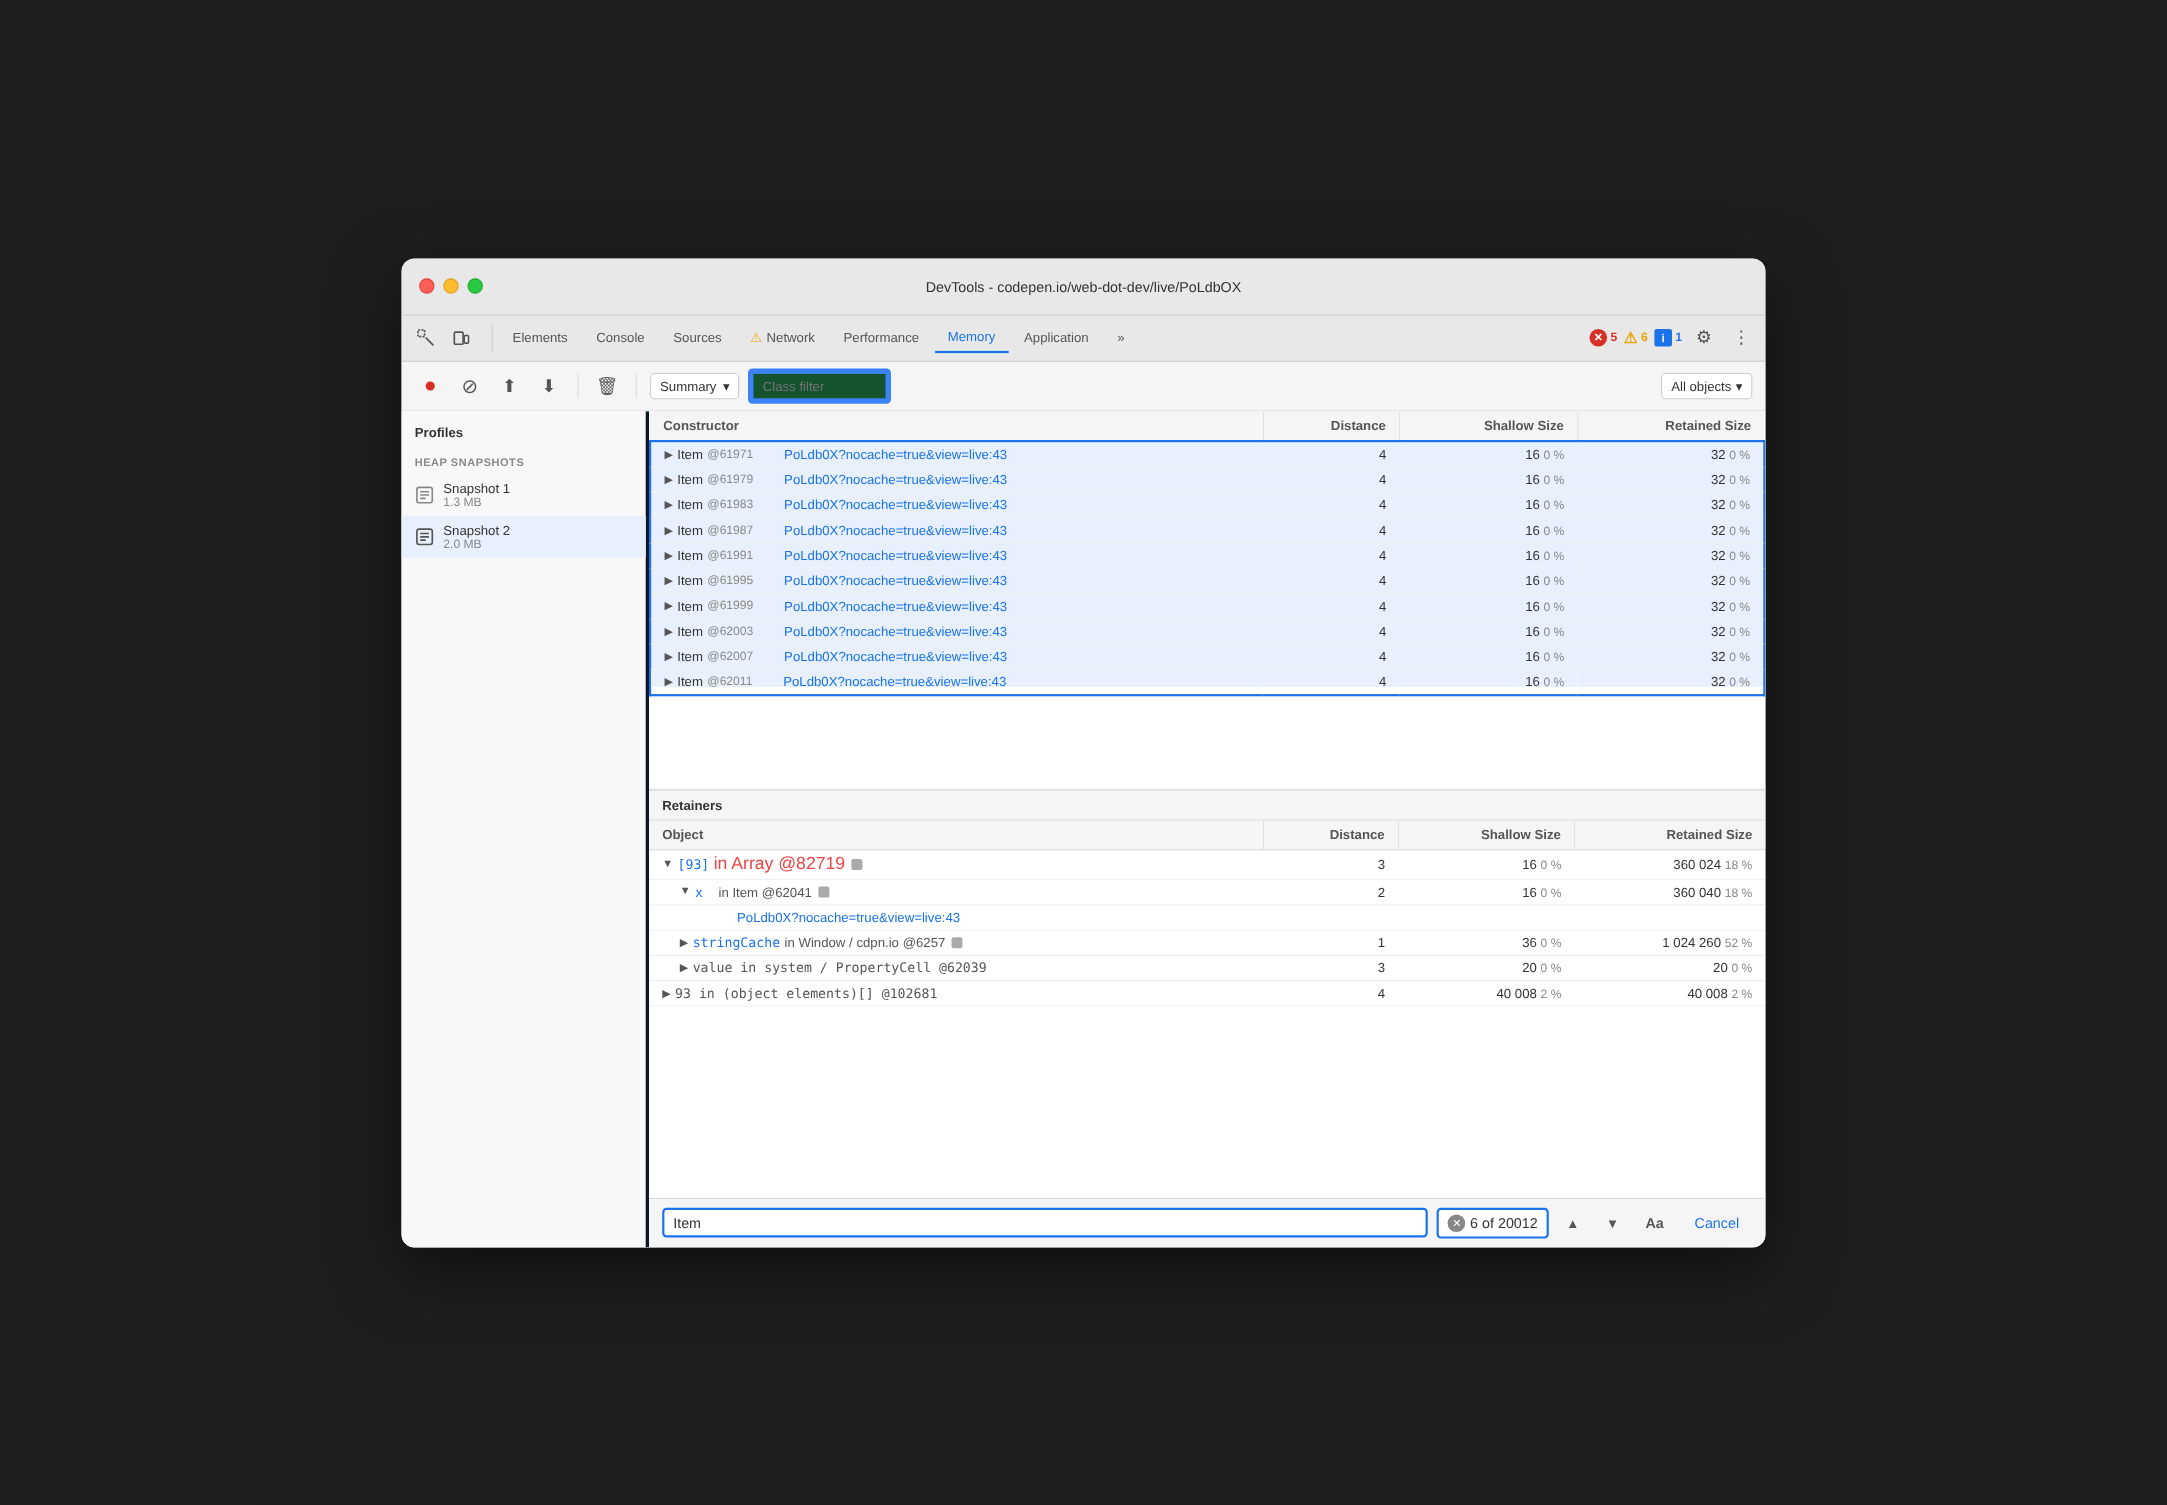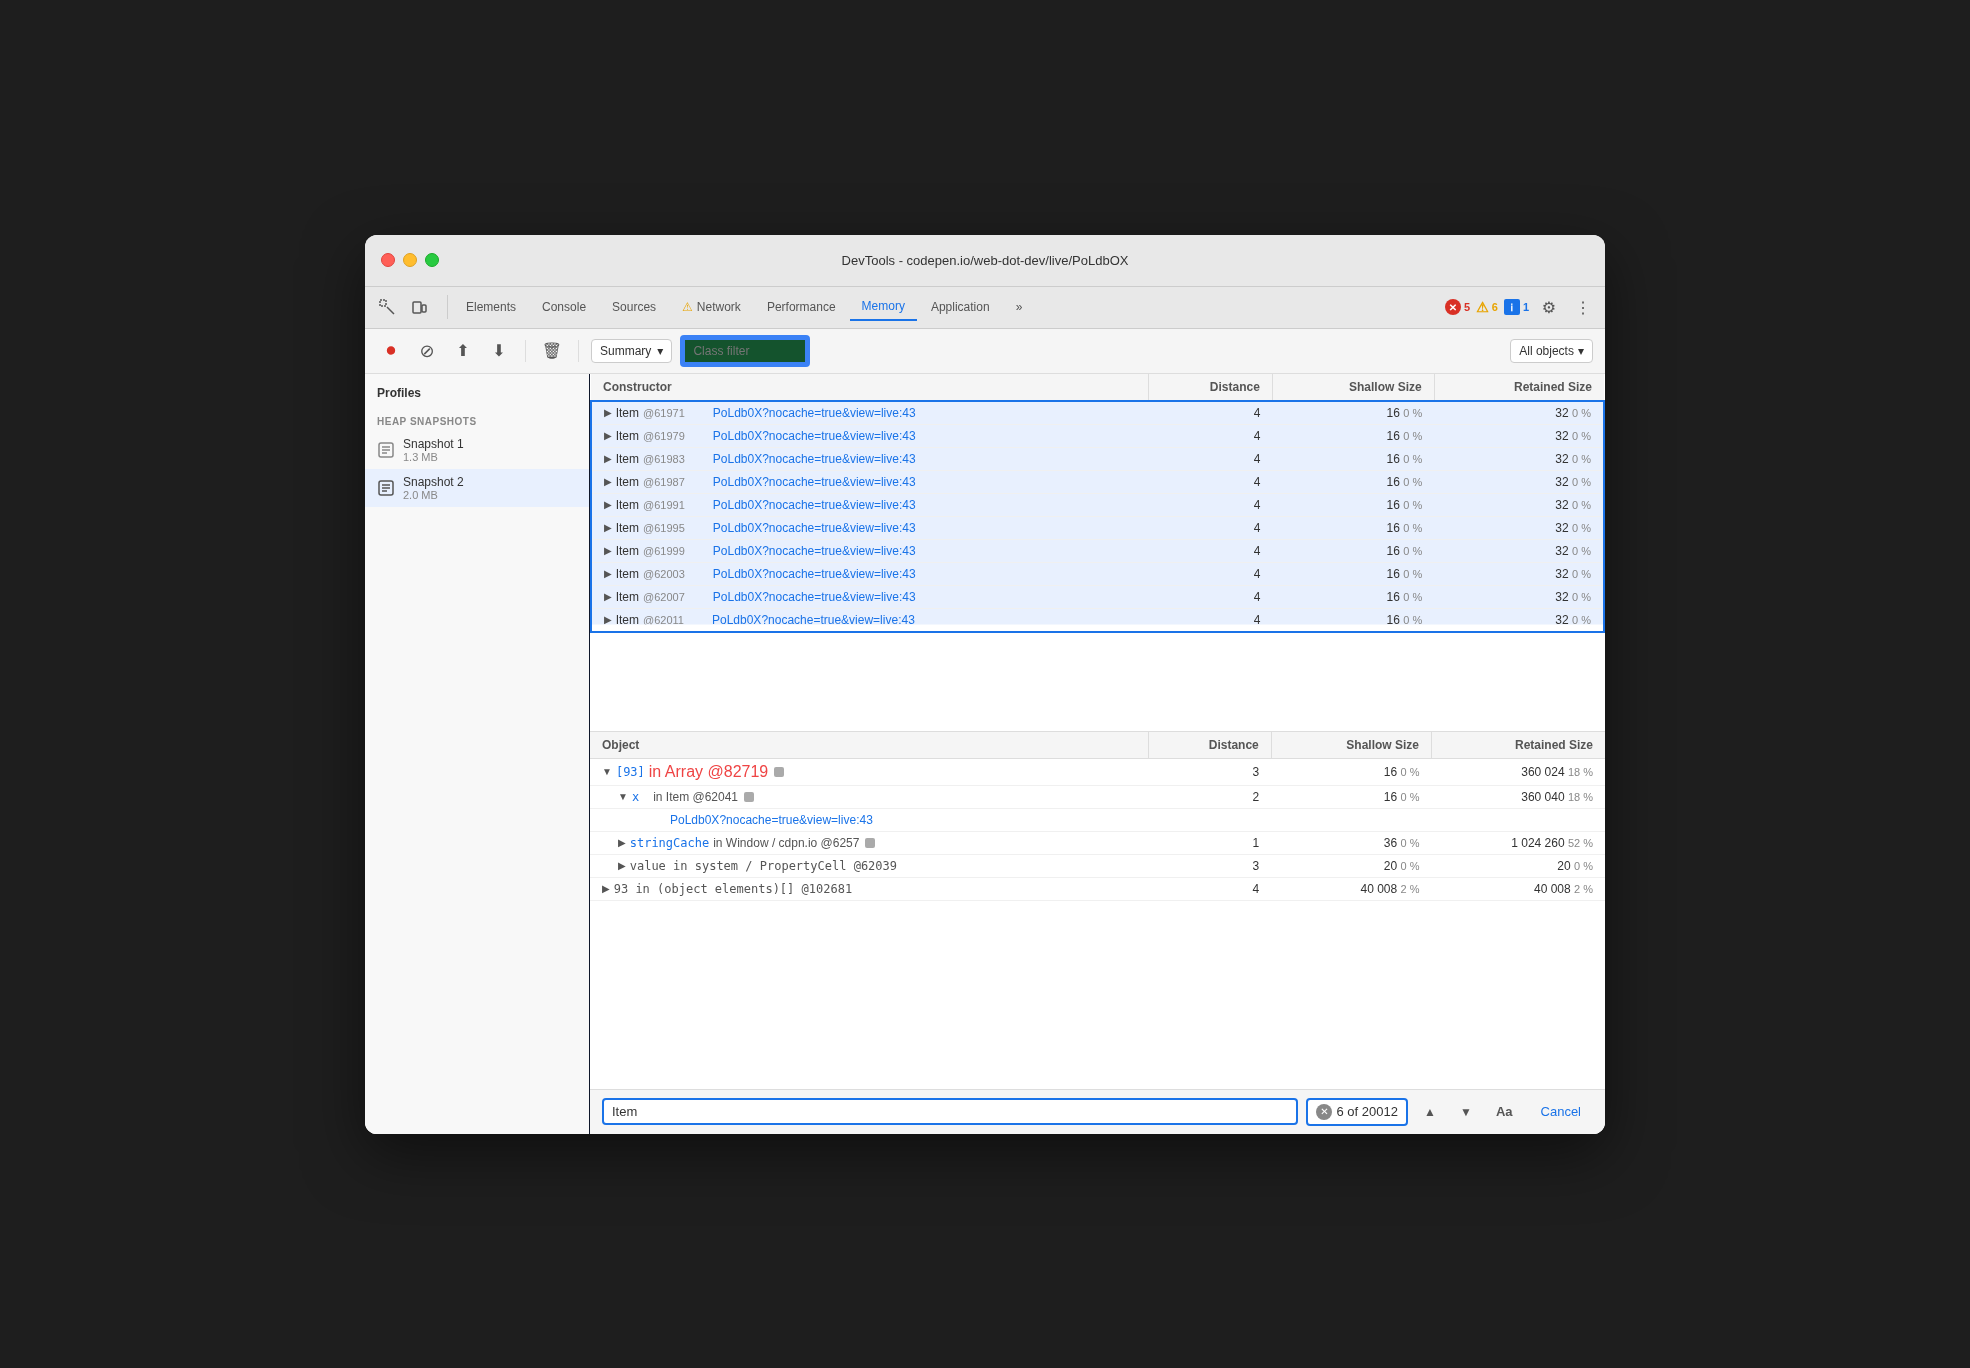--- a/index.html
+++ b/index.html
@@ -182,21 +182,21 @@
     
     .main {
       display: flex;
       height: 760px;
       background: white;
     }
     
     .sidebar {
       width: 225px;
       background: #f8f8f8;
-      border-right: 1px solid #0f172a;
+      border-right: 3px solid #0f172a;
       padding: 12px 0;
       flex-shrink: 0;
     }
     .sidebar-title {
       font-size: 12px;
       font-weight: 600;
       color: #333;
       padding: 0 12px 8px;
     }
     .sidebar-section-title {
@@ -681,20 +681,21 @@
                 </div>
               </td>
               <td class="num-cell">4</td>
               <td class="num-cell">16&nbsp;<span style="color:#888;font-size:11px;">0 %</span></td>
               <td class="num-cell">32&nbsp;<span style="color:#888;font-size:11px;">0 %</span></td>
             </tr>
           </tbody>
         </table>
       </div>
 
+      <div class="retainers-header">Retainers</div>
       <div class="retainers-table-container">
         <table>
           <thead class="table-header">
             <tr>
               <th class="th-constructor">Object</th>
               <th style="text-align:right;">Distance</th>
               <th style="text-align:right;">Shallow Size</th>
               <th style="text-align:right;">Retained Size</th>
             </tr>
           </thead>

